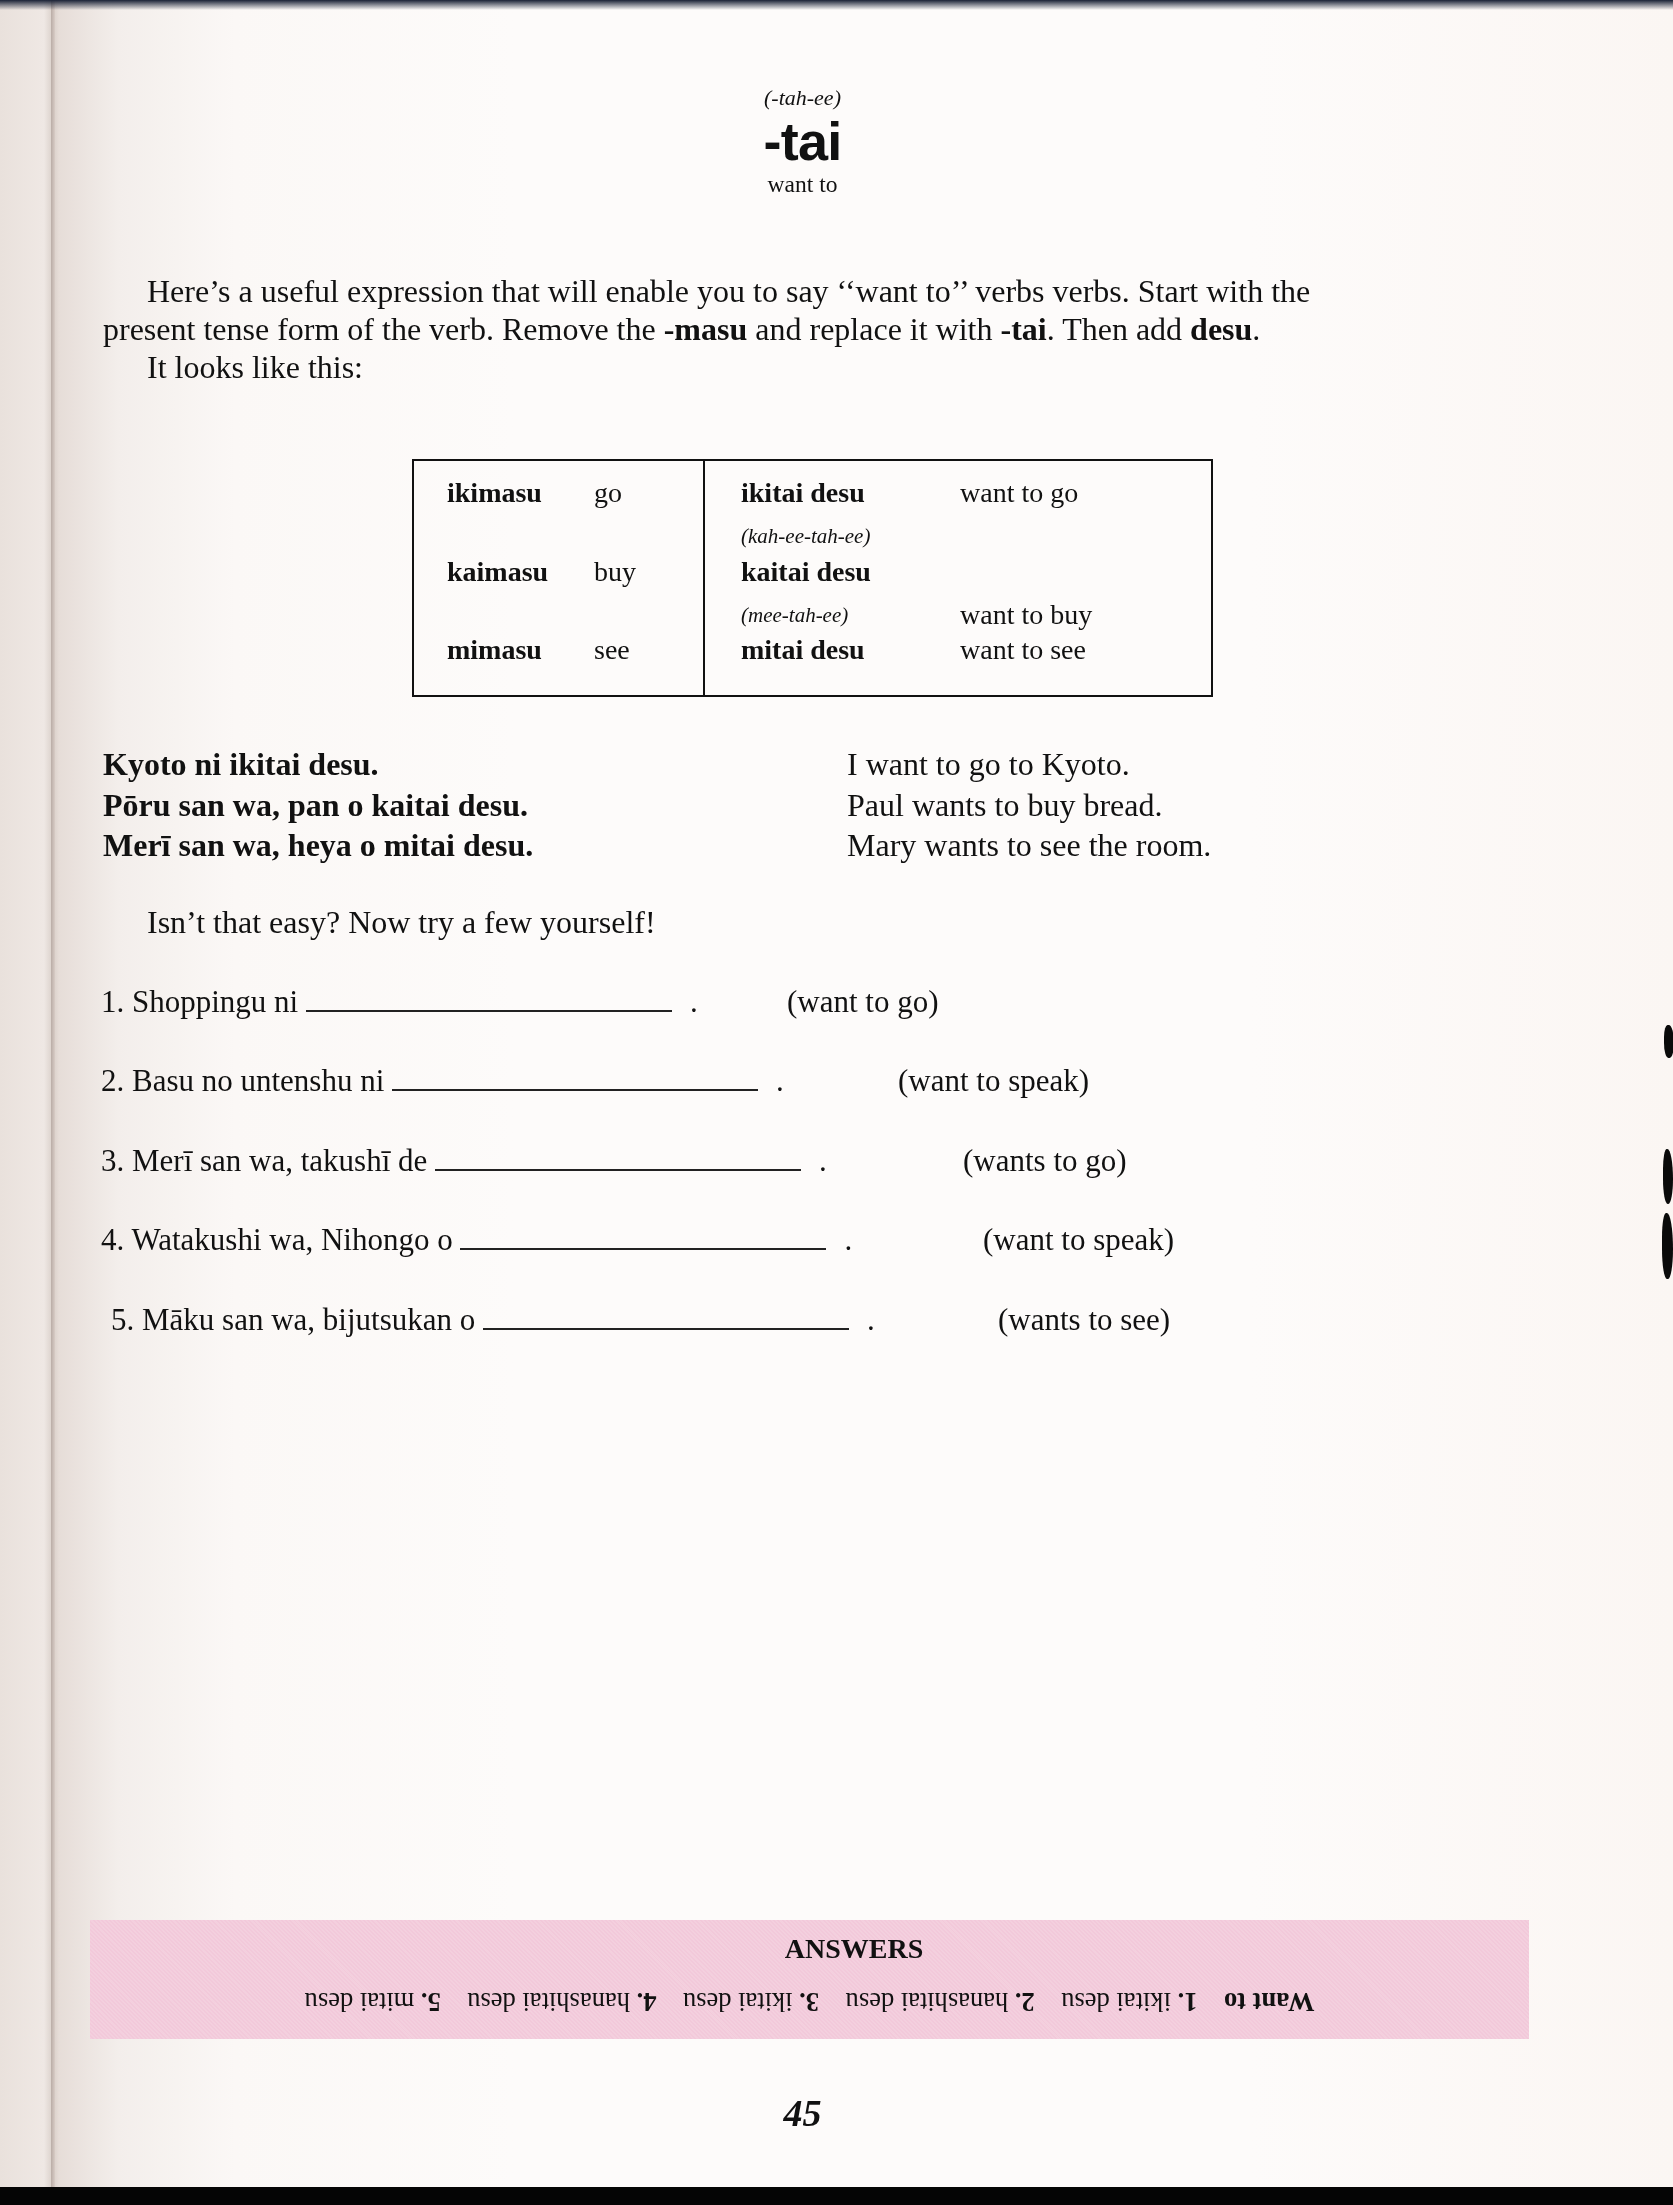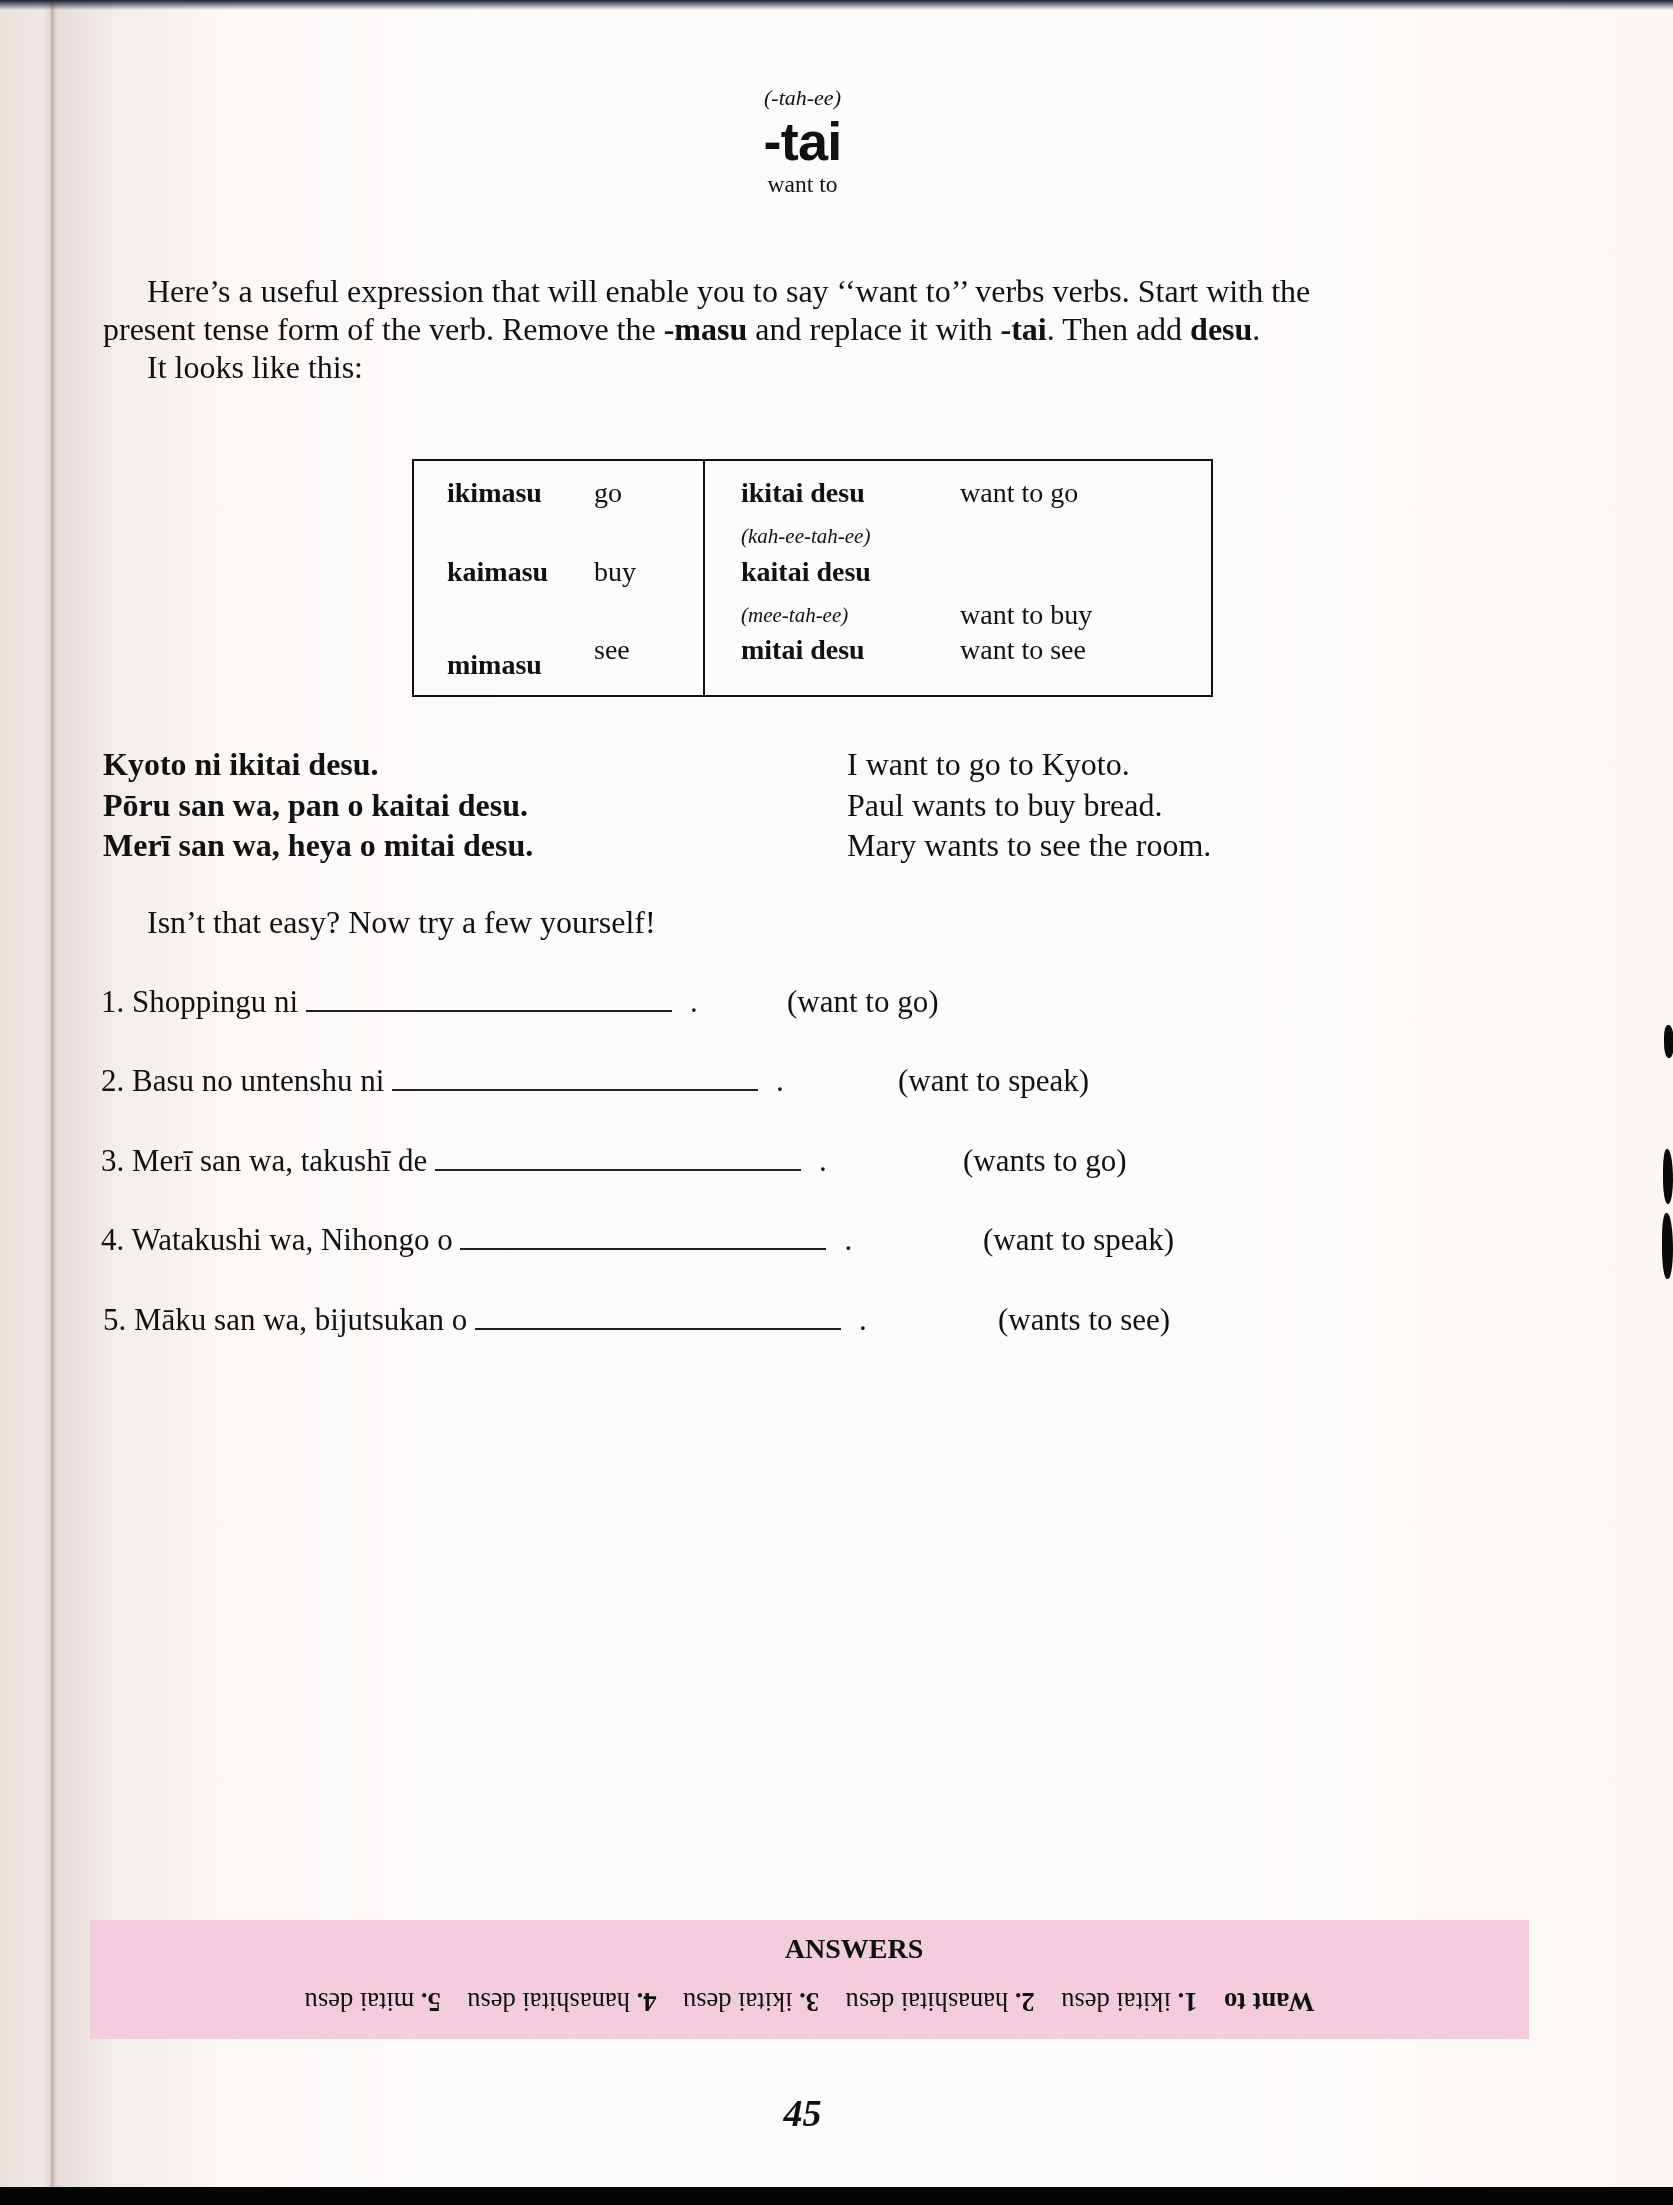--- a/index.html
+++ b/index.html
@@ -90,21 +90,21 @@
   <div class="cell b" style="left:327px; top:16px;">ikitai desu</div>
   <div class="cell" style="left:546px; top:16px;">want to go</div>
 
   <div class="cell it" style="left:327px; top:63px;">(kah-ee-tah-ee)</div>
   <div class="cell b" style="left:33px; top:95px;">kaimasu</div>
   <div class="cell" style="left:180px; top:95px;">buy</div>
   <div class="cell b" style="left:327px; top:95px;">kaitai desu</div>
   <div class="cell" style="left:546px; top:95px;margin-top:43px;">want to buy</div>
 
   <div class="cell it" style="left:327px; top:142px;">(mee-tah-ee)</div>
-  <div class="cell b" style="left:33px; top:188px;">mimasu</div>
+  <div class="cell b" style="left:33px; top:173px;">mimasu</div>
   <div class="cell" style="left:180px; top:173px;">see</div>
   <div class="cell b" style="left:327px; top:173px;">mitai desu</div>
   <div class="cell" style="left:546px; top:173px;">want to see</div>
 </div>
 
 <div class="abs ex b" style="left:103px; top:746px;">Kyoto ni ikitai desu.</div>
 <div class="abs ex" style="left:847px; top:746px;">I want to go to Kyoto.</div>
 <div class="abs ex b" style="left:103px; top:787px;">Pōru san wa, pan o kaitai desu.</div>
 <div class="abs ex" style="left:847px; top:787px;">Paul wants to buy bread.</div>
 <div class="abs ex b" style="left:103px; top:827px;">Merī san wa, heya o mitai desu.</div>
@@ -137,21 +137,21 @@
 <div class="abs exercise" style="left:953px; top:1143px;margin-left:10px;">(wants to go)</div>
 
 <div class="abs exercise" style="left:101px; top:1222px;">
   <span>4.</span>
   <span>Watakushi wa, Nihongo o</span>
   <span class="blank" style="width:366px;"></span>
   <span style="margin-left:10.3px;">.</span>
 </div>
 <div class="abs exercise" style="left:983px; top:1222px;">(want to speak)</div>
 
-<div class="abs exercise" style="left:103px; top:1302px;">
+<div class="abs exercise" style="left:111px; top:1302px;">
   <span>5.</span>
   <span>Māku san wa, bijutsukan o</span>
   <span class="blank" style="width:366px;"></span>
   <span style="margin-left:10.3px;">.</span>
 </div>
 <div class="abs exercise" style="left:998px; top:1302px;">(wants to see)</div>
 
 <div class="answers-box">
   <div class="answers-title">ANSWERS</div>
   <div class="answers-line">

